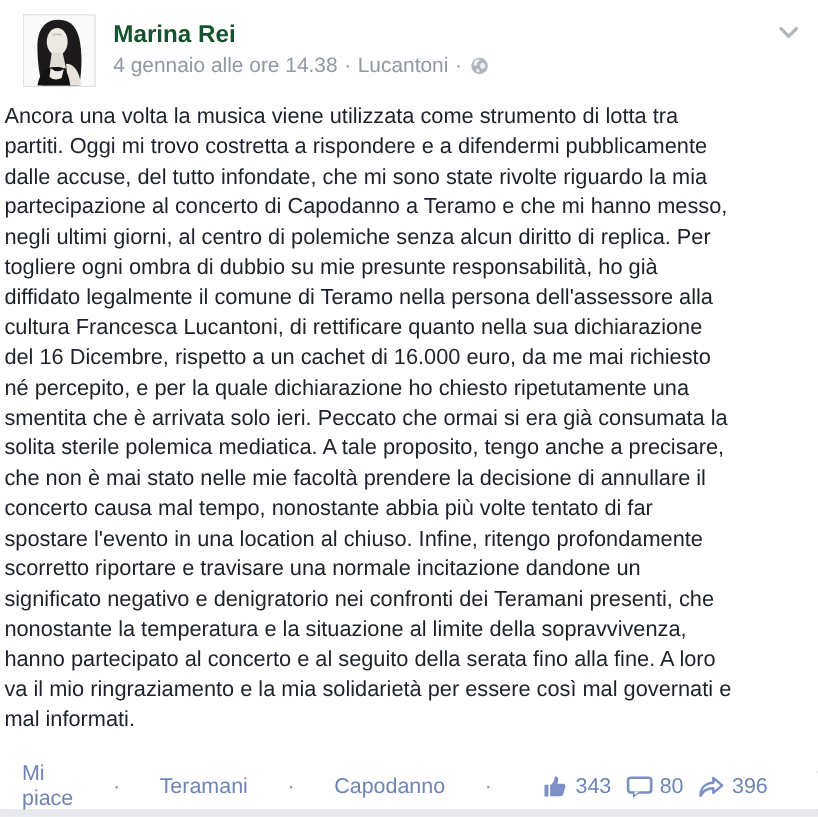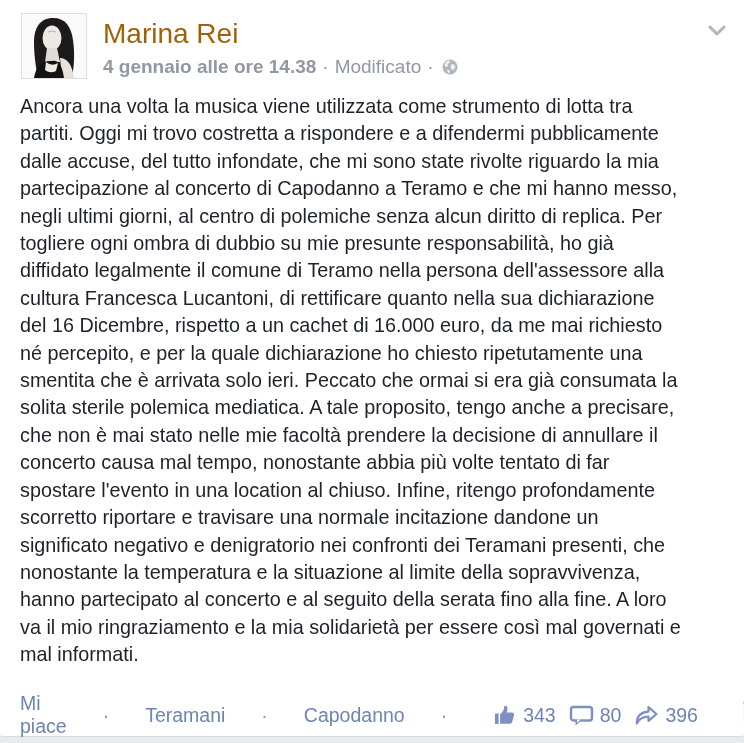--- a/index.html
+++ b/index.html
@@ -16,34 +16,34 @@
   }
   
   .header { position:absolute; top:13px; left:21px; right:16px; display:flex; }
   .avatar {
     width:66px; height:66px; flex:0 0 66px; border:1px solid #dcdee3;
     background:#fbfbfb; cursor:pointer; overflow:hidden;
   }
   .avatar svg { display:block; }
   .header-text { margin-left:16px; padding-top:5px; }
   .name {
-    display:inline-block; color:#a16207; font-weight:normal; font-size:28px;
+    display:inline-block; color:#14532d; font-weight:bold; font-size:22px;
     line-height:1.15; text-decoration:none; cursor:pointer;
   }
   .meta {
     margin-top:6px; color:#9197a3; font-size:19px;
     display:flex; align-items:center;
   }
   .meta .sep { margin:0 6px; }
-  .meta .timestamp { cursor:pointer;font-weight:bold; }
+  .meta .timestamp { cursor:pointer; }
   .globe { margin-left:2px; display:inline-flex; align-items:center; }
   .chevron { position:absolute; top:20px; right:16px; cursor:pointer; padding:2px; }
   
   .body-text {
-    position:absolute; top:93px; left:20px; width:712px;
+    position:absolute; top:93px; left:4px; width:712px;
     font-size:19.8px; line-height:27.4px; color:#1d2129;
     white-space:pre; letter-spacing:0;
   }
   
   .footer {
     position:absolute; top:700px; left:20px; right:18px; height:30px;
     display:flex; align-items:center;
     font-size:19.5px; color:#6d84b4;gap:29px;
   }
   .action-link { color:#6d84b4; text-decoration:none; cursor:pointer; }
@@ -76,21 +76,21 @@
 
           <path d="M12,64 C14,52 20,46 30,47 C36,46 40,50 42,64 Z" fill="#121212"></path>
           <path d="M24,48 q6,5 12,1 l-2,8 q-6,3 -11,-1 Z" fill="#efeae5"></path>
         </svg>
       </div>
       <div class="header-text">
         <a class="name">Marina Rei</a>
         <div class="meta">
           <span class="timestamp">4 gennaio alle ore 14.38</span>
           <span class="sep">·</span>
-          <span>Modificato</span>
+          <span>Lucantoni</span>
           <span class="sep">·</span>
           <span class="globe">
             <svg width="16" height="16" viewBox="0 0 16 16">
               <circle cx="8" cy="8" r="7.5" fill="#b0b5bd"></circle>
               <path d="M4,3 C5,2 7,1.5 8,2 L7.5,4 L5.5,5 L6,7 L4,8 L2.5,6.5 C2.8,5 3.2,4 4,3 Z" fill="#eef0f2"></path>
               <path d="M9.5,5 L12,5.5 L13.5,8 L11.5,11 L9,10 L8.5,7.5 Z" fill="#eef0f2"></path>
               <path d="M5,10.5 L7.5,11 L8,13.5 L6.5,14 C5.5,13.2 5,12 5,10.5 Z" fill="#eef0f2"></path>
             </svg>
           </span>
         </div>

